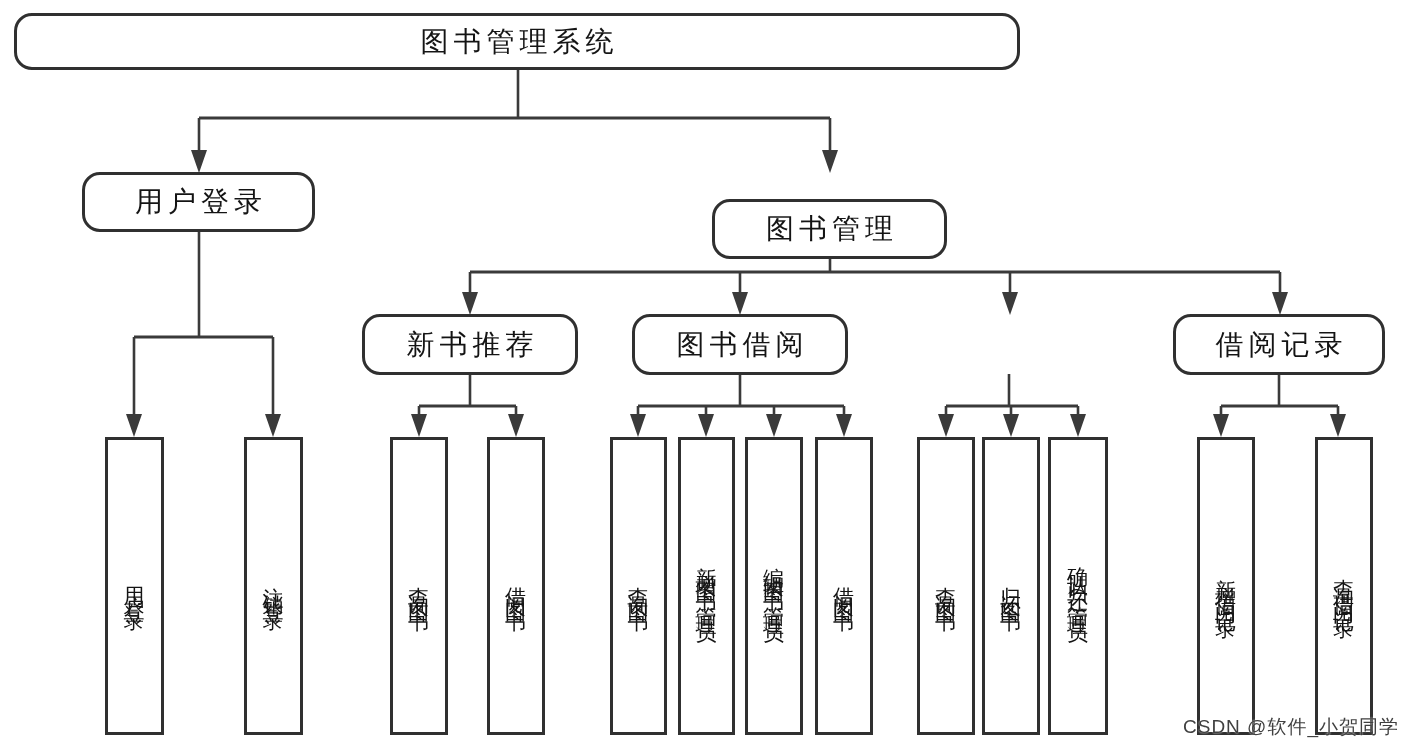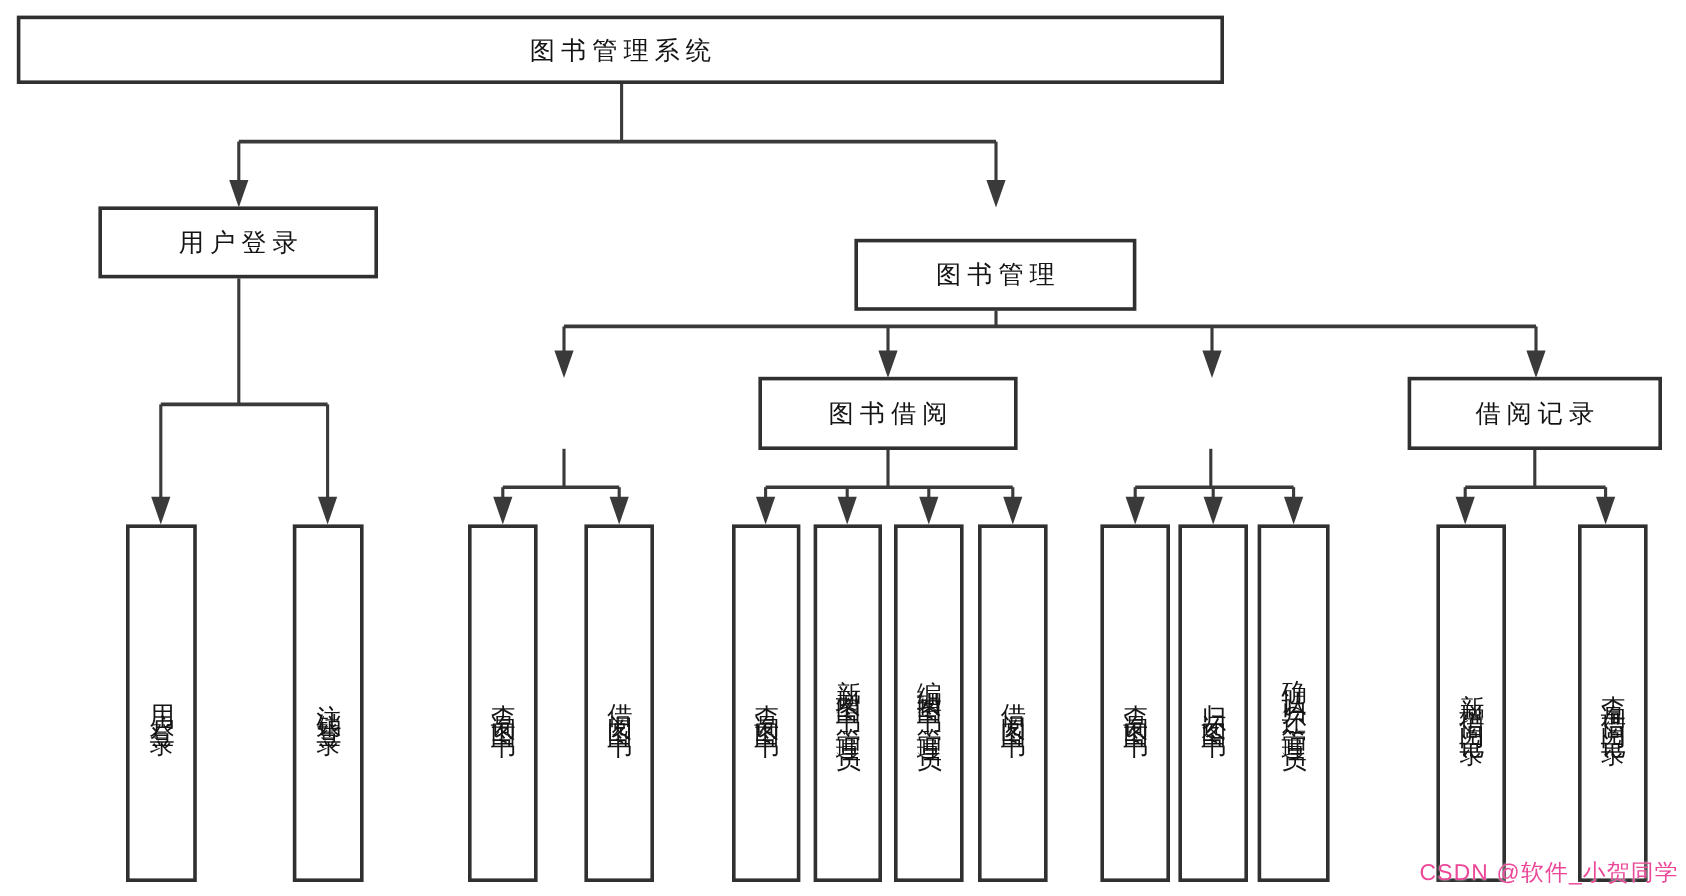--- a/index.html
+++ b/index.html
@@ -27,41 +27,42 @@
     box-sizing: border-box;
     background: #ffffff;
     border: 3px solid #303030;
     display: flex;
     align-items: center;
     justify-content: center;
     color: #141414;
     z-index: 2;
   }
   .hnode {
-    font-size: 21px;
+    font-size: 28px;
     letter-spacing: 5px;
     text-indent: 5px;
     white-space: nowrap;
+    border-radius: 18px;
   }
   .vnode .vtext {
     writing-mode: vertical-rl;
     text-orientation: mixed;
     font-size: 21px;
     letter-spacing: 8px;
     line-height: 1;
     white-space: nowrap;
   }
   .watermark {
     position: absolute;
     left: 1183px;
     top: 714px;
     z-index: 5;
     font-size: 19px;
     letter-spacing: 1px;
-    color: #ec4899;
+    color: #404040;
     text-shadow: 0 0 2px #ffffff;
     white-space: nowrap;
   }
 </style>
 </head>
 <body>
 
 <div id="stage">
 
   <svg id="connectors" viewBox="0 0 1405 747" xmlns="http://www.w3.org/2000/svg">
@@ -128,20 +129,21 @@
       <polygon points="1213,414 1229,414 1221,437"></polygon>
       <polygon points="1330,414 1346,414 1338,437"></polygon>
     </g>
   </svg>
 
   <div class="node hnode" style="left:14px; top:13px; width:1006px; height:57px;">图书管理系统</div>
 
   <div class="node hnode" style="left:82px; top:172px; width:233px; height:60px;">用户登录</div>
   <div class="node hnode" style="left:712px; top:172px; width:235px; height:60px;margin-top:27px;">图书管理</div>
 
+  <div class="node hnode" style="left:362px; top:314px; width:216px; height:61px;">新书推荐</div>
   <div class="node hnode" style="left:632px; top:314px; width:216px; height:61px;text-align:right;">图书借阅</div>
   <div class="node hnode" style="left:1173px; top:314px; width:212px; height:61px;">借阅记录</div>
 
   <div class="node vnode" style="left:105px; top:437px; width:59px; height:298px;">
     <span class="vtext">用户登录</span>
   </div>
   <div class="node vnode" style="left:244px; top:437px; width:59px; height:298px;">
     <span class="vtext">注销登录</span>
   </div>
 

